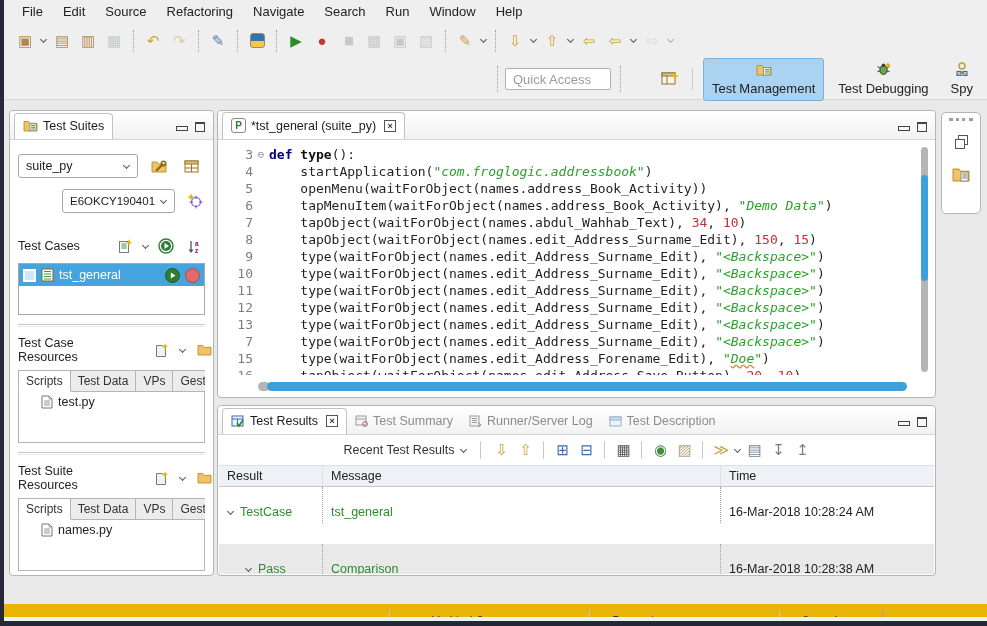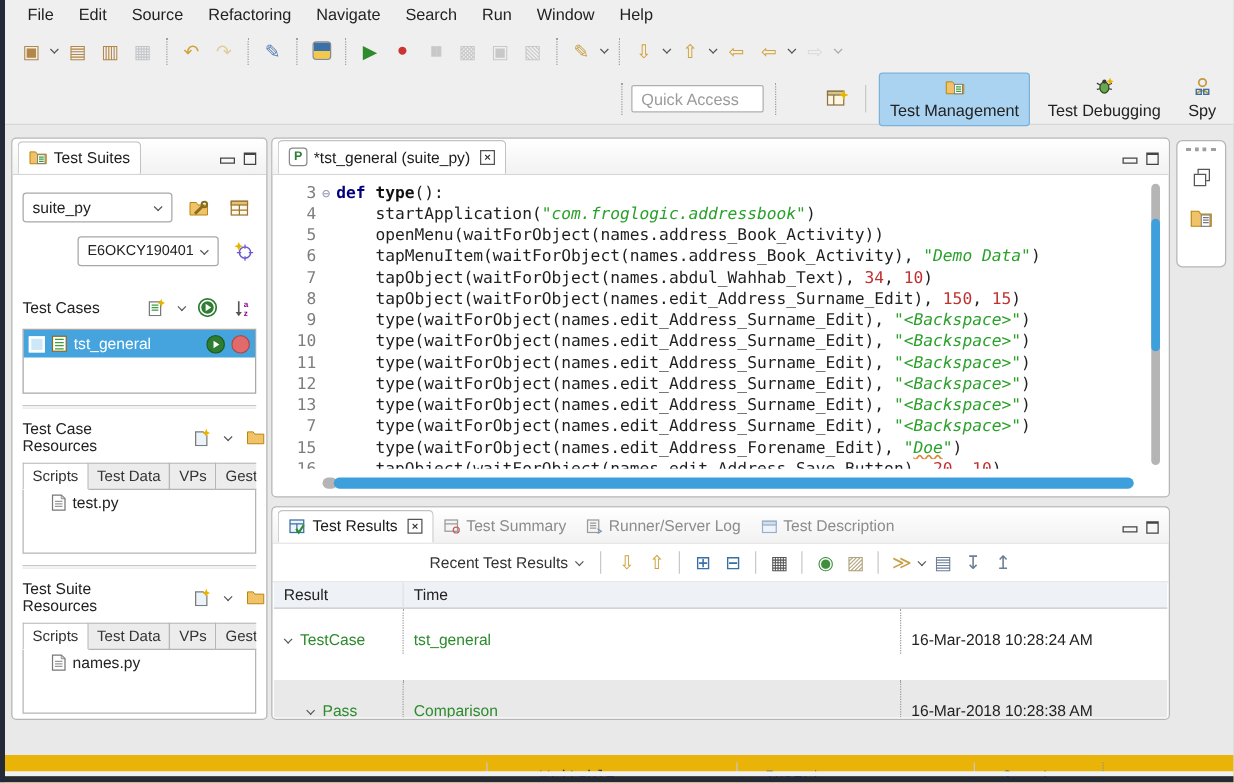--- a/index.html
+++ b/index.html
@@ -581,20 +581,21 @@
           <span class="chev sm"></span>
           <span class="tbicon" style="color: rgb(107, 127, 150);">▤</span>
           <span class="tbicon" style="color: rgb(107, 127, 150);">↧</span>
           <span class="tbicon" style="color: rgb(107, 127, 150);">↥</span>
         </span>
     </div>
 
     <div class="res-table">
       <div class="rgrid rt-head">
         <div>Result</div>
+        <div>Message</div>
         <div>Time</div>
       </div>
       <div id="results-rows">
           <div class="rgrid rt-row">
             <div>
               <span class="rcell" style="padding-left: 0px;">
                 <span class="chev sm"></span>
                 <span class="rt-green">TestCase</span>
               </span>
             </div>

